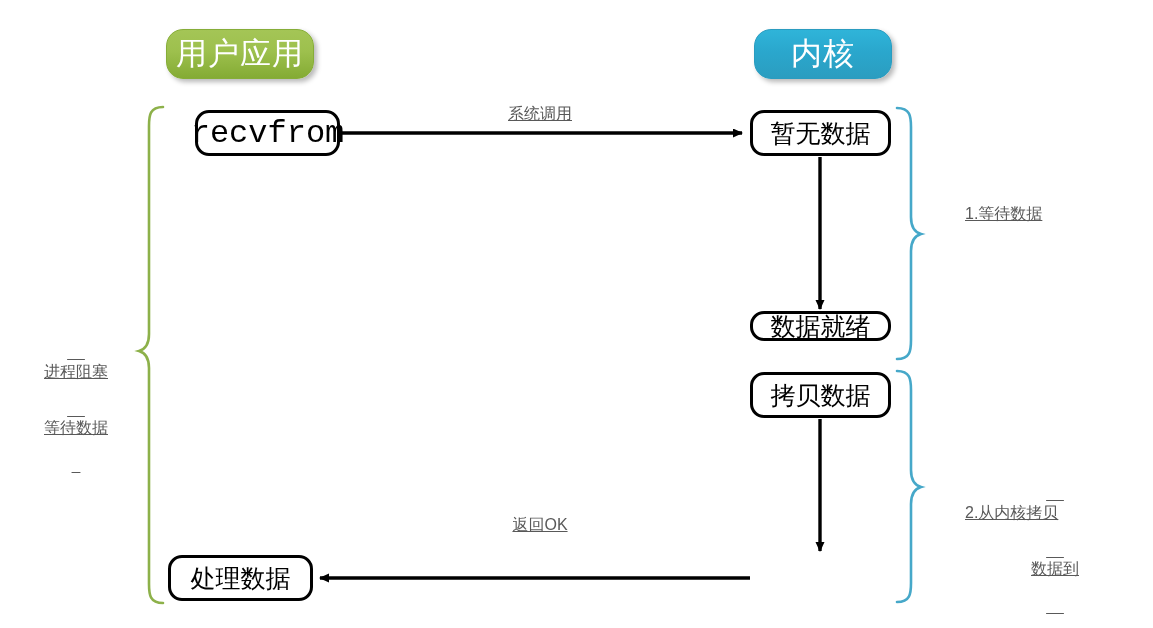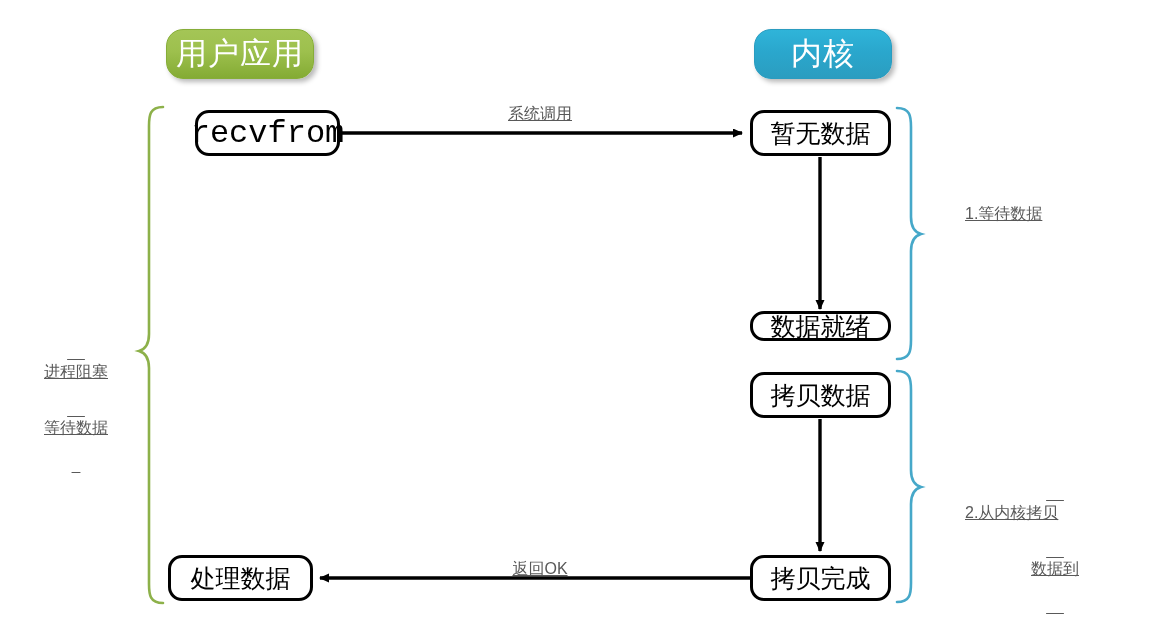--- a/index.html
+++ b/index.html
@@ -143,27 +143,26 @@
   <div class="hdr hdr-kernel">内核</div>
 
   <div class="node mono" style="left:168px; top:110px; width:145px; height:46px;">recvfrom</div>
 
   <div class="node" style="left:750px; top:110px; width:141px; height:46px;">暂无数据</div>
 
   <div class="node" style="left:750px; top:311px; width:141px; height:30px;">数据就绪</div>
 
   <div class="node" style="left:750px; top:372px; width:141px; height:46px;">拷贝数据</div>
 
-  <div class="node" style="left:750px; top:555px; width:141px; height:46px;">拷贝完成</div>
 
   <div class="node" style="left:168px; top:555px; width:145px; height:46px;">处理数据</div>
 
   <div class="lbl center" style="left:440px; top:105px; width:200px;">系统调用</div>
 
-  <div class="lbl center" style="left:440px; top:560px; width:200px;">返回OK</div>
+  <div class="lbl center" style="left:440px; top:516px; width:200px;">返回OK</div>
 
   <div class="lbl" style="left:16px; top:325px; width:120px; text-align:center;">
     <div>进程阻塞</div>
     <div>等待数据</div>
   </div>
 
   <div class="lbl right-ann" style="left:965px; top:205px; width:180px; text-align:left;">1.等待数据</div>
 
   <div class="lbl right-ann" style="left:965px; top:466px; width:180px; text-align:center;">
     <div style="text-align:left;">2.从内核拷贝</div>

